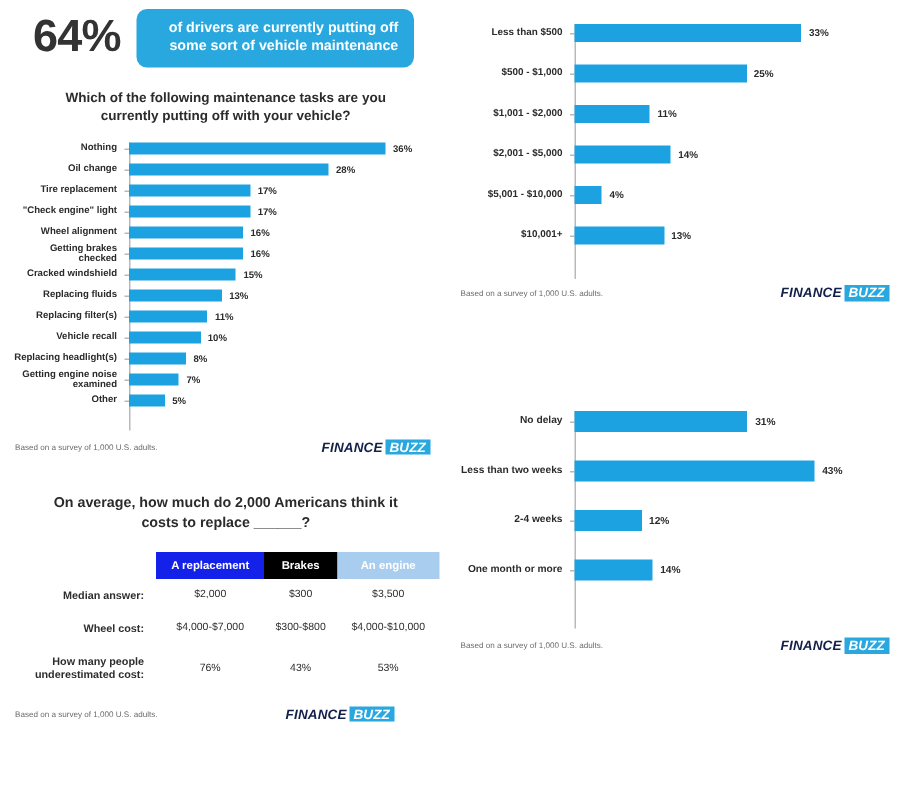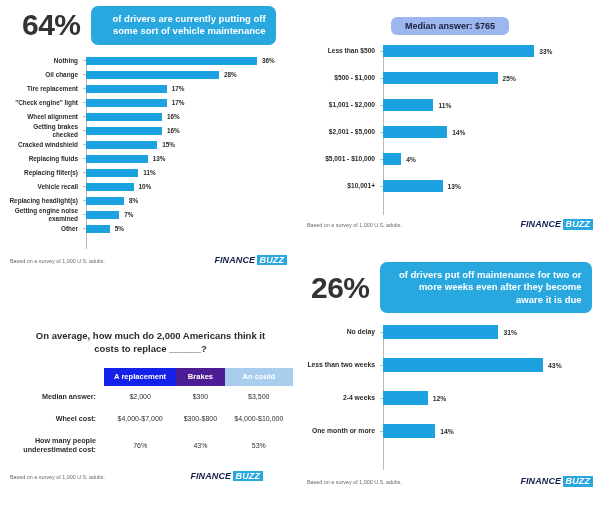--- a/index.html
+++ b/index.html
@@ -87,20 +87,21 @@
 </head>
 <body>
 
 <div class="page">
 
   <div class="panel" style="left:8px; top:6px; width:285px;">
     <div class="stat-row" style="padding-left:14px;">
       <div class="stat-num">64%</div>
       <div class="stat-badge" style="width:185px;">of drivers are currently putting off some sort of vehicle maintenance</div>
     </div>
+    <div class="q-title" style="margin-top:14px; padding:0 16px;">Which of the following maintenance tasks are you currently putting off with your vehicle?</div>
     <div class="chart" id="chart1" style="margin-top:12px; height:192px; position:relative;">
       <div class="axis-line" style="left:78px;"></div>
     <div class="bar-row" style="height: 8.5px; margin-bottom: 5.5px;">
           <div class="bar-label" style="width: 75px; font-size: 6.4px;">Nothing</div>
           <div class="tick"></div>
           <div class="bar-track" style="height: 8.5px;">
             <div class="bar-fill" style="width: 171px; background: rgb(28, 162, 224);"></div>
             <div class="bar-val" style="font-size: 6.4px;">36%</div>
           </div>
         </div>
@@ -204,23 +205,20 @@
     <div style="position:relative; margin-top:6px; height:14px;">
       <div class="source" style="position:absolute; left:2px; top:3px;">Based on a survey of 1,000 U.S. adults.</div>
       <div class="fb-logo" style="position:absolute; right:6px; top:0;">
         <span class="fb-finance">FINANCE</span>
           <span class="fb-buzz">BUZZ</span>
       </div>
     </div>
   </div>
 
   <div class="panel" style="left:305px; top:6px; width:290px;">
-    <div class="median-wrap" style="margin-top:11px;">
-      <div class="median-badge">Median answer: $765</div>
-    </div>
     <div class="chart" id="chart2" style="margin-top:10px; height:170px; position:relative;">
       <div class="axis-line" style="left:78px;"></div>
     <div class="bar-row" style="height: 12px; margin-bottom: 15px;">
           <div class="bar-label" style="width: 75px; font-size: 6.6px;">Less than $500</div>
           <div class="tick"></div>
           <div class="bar-track" style="height: 12px;">
             <div class="bar-fill" style="width: 151.25px; background: rgb(28, 162, 224);"></div>
             <div class="bar-val" style="font-size: 6.6px;">33%</div>
           </div>
         </div>
@@ -274,22 +272,22 @@
     </div>
   </div>
 
   <div class="panel" style="left:8px; top:330px; width:285px;">
     <div class="q-title" style="padding:0 18px; font-size:9.5px;">On average, how much do 2,000 Americans think it costs to replace ______?</div>
     <table class="cost-table" style="margin-top:12px;">
       <thead>
         <tr>
           <th class="blank" style="width:96px;"></th>
           <th style="background:#1421e8;">A replacement</th>
-          <th style="background:#4c1d95;margin-top:16px;">Brakes</th>
-          <th style="background:#a9cdef;">An could</th>
+          <th style="background:#000000;margin-top:16px;">Brakes</th>
+          <th style="background:#a9cdef;">An engine</th>
         </tr>
       </thead>
       <tbody id="cost-table-body">
           <tr>
             <td class="rowhead">Median answer:</td>
             <td>$2,000</td>
             <td>$300</td>
             <td>$3,500</td>
           </tr>
           <tr>
@@ -311,24 +309,20 @@
       <div class="source" style="position:absolute; left:2px; top:3px;">Based on a survey of 1,000 U.S. adults.</div>
       <div class="fb-logo" style="position:absolute; right:30px; top:0;">
         <span class="fb-finance">FINANCE</span>
           <span class="fb-buzz">BUZZ</span>
       </div>
     </div>
 
   </div>
 
   <div class="panel" style="left:305px; top:262px; width:290px;">
-    <div class="stat-row" style="padding-left:6px;">
-      <div class="stat-num">26%</div>
-      <div class="stat-badge" style="width:212px;">of drivers put off maintenance for two or more weeks even after they become aware it is due</div>
-    </div>
     <div class="chart" id="chart4" style="margin-top:12px; height:145px; position:relative;">
       <div class="axis-line" style="left:78px;"></div>
     <div class="bar-row" style="height: 14px; margin-bottom: 19px;">
           <div class="bar-label" style="width: 75px; font-size: 6.8px;">No delay</div>
           <div class="tick"></div>
           <div class="bar-track" style="height: 14px;">
             <div class="bar-fill" style="width: 115.426px; background: rgb(28, 162, 224);"></div>
             <div class="bar-val" style="font-size: 6.8px;">31%</div>
           </div>
         </div>

